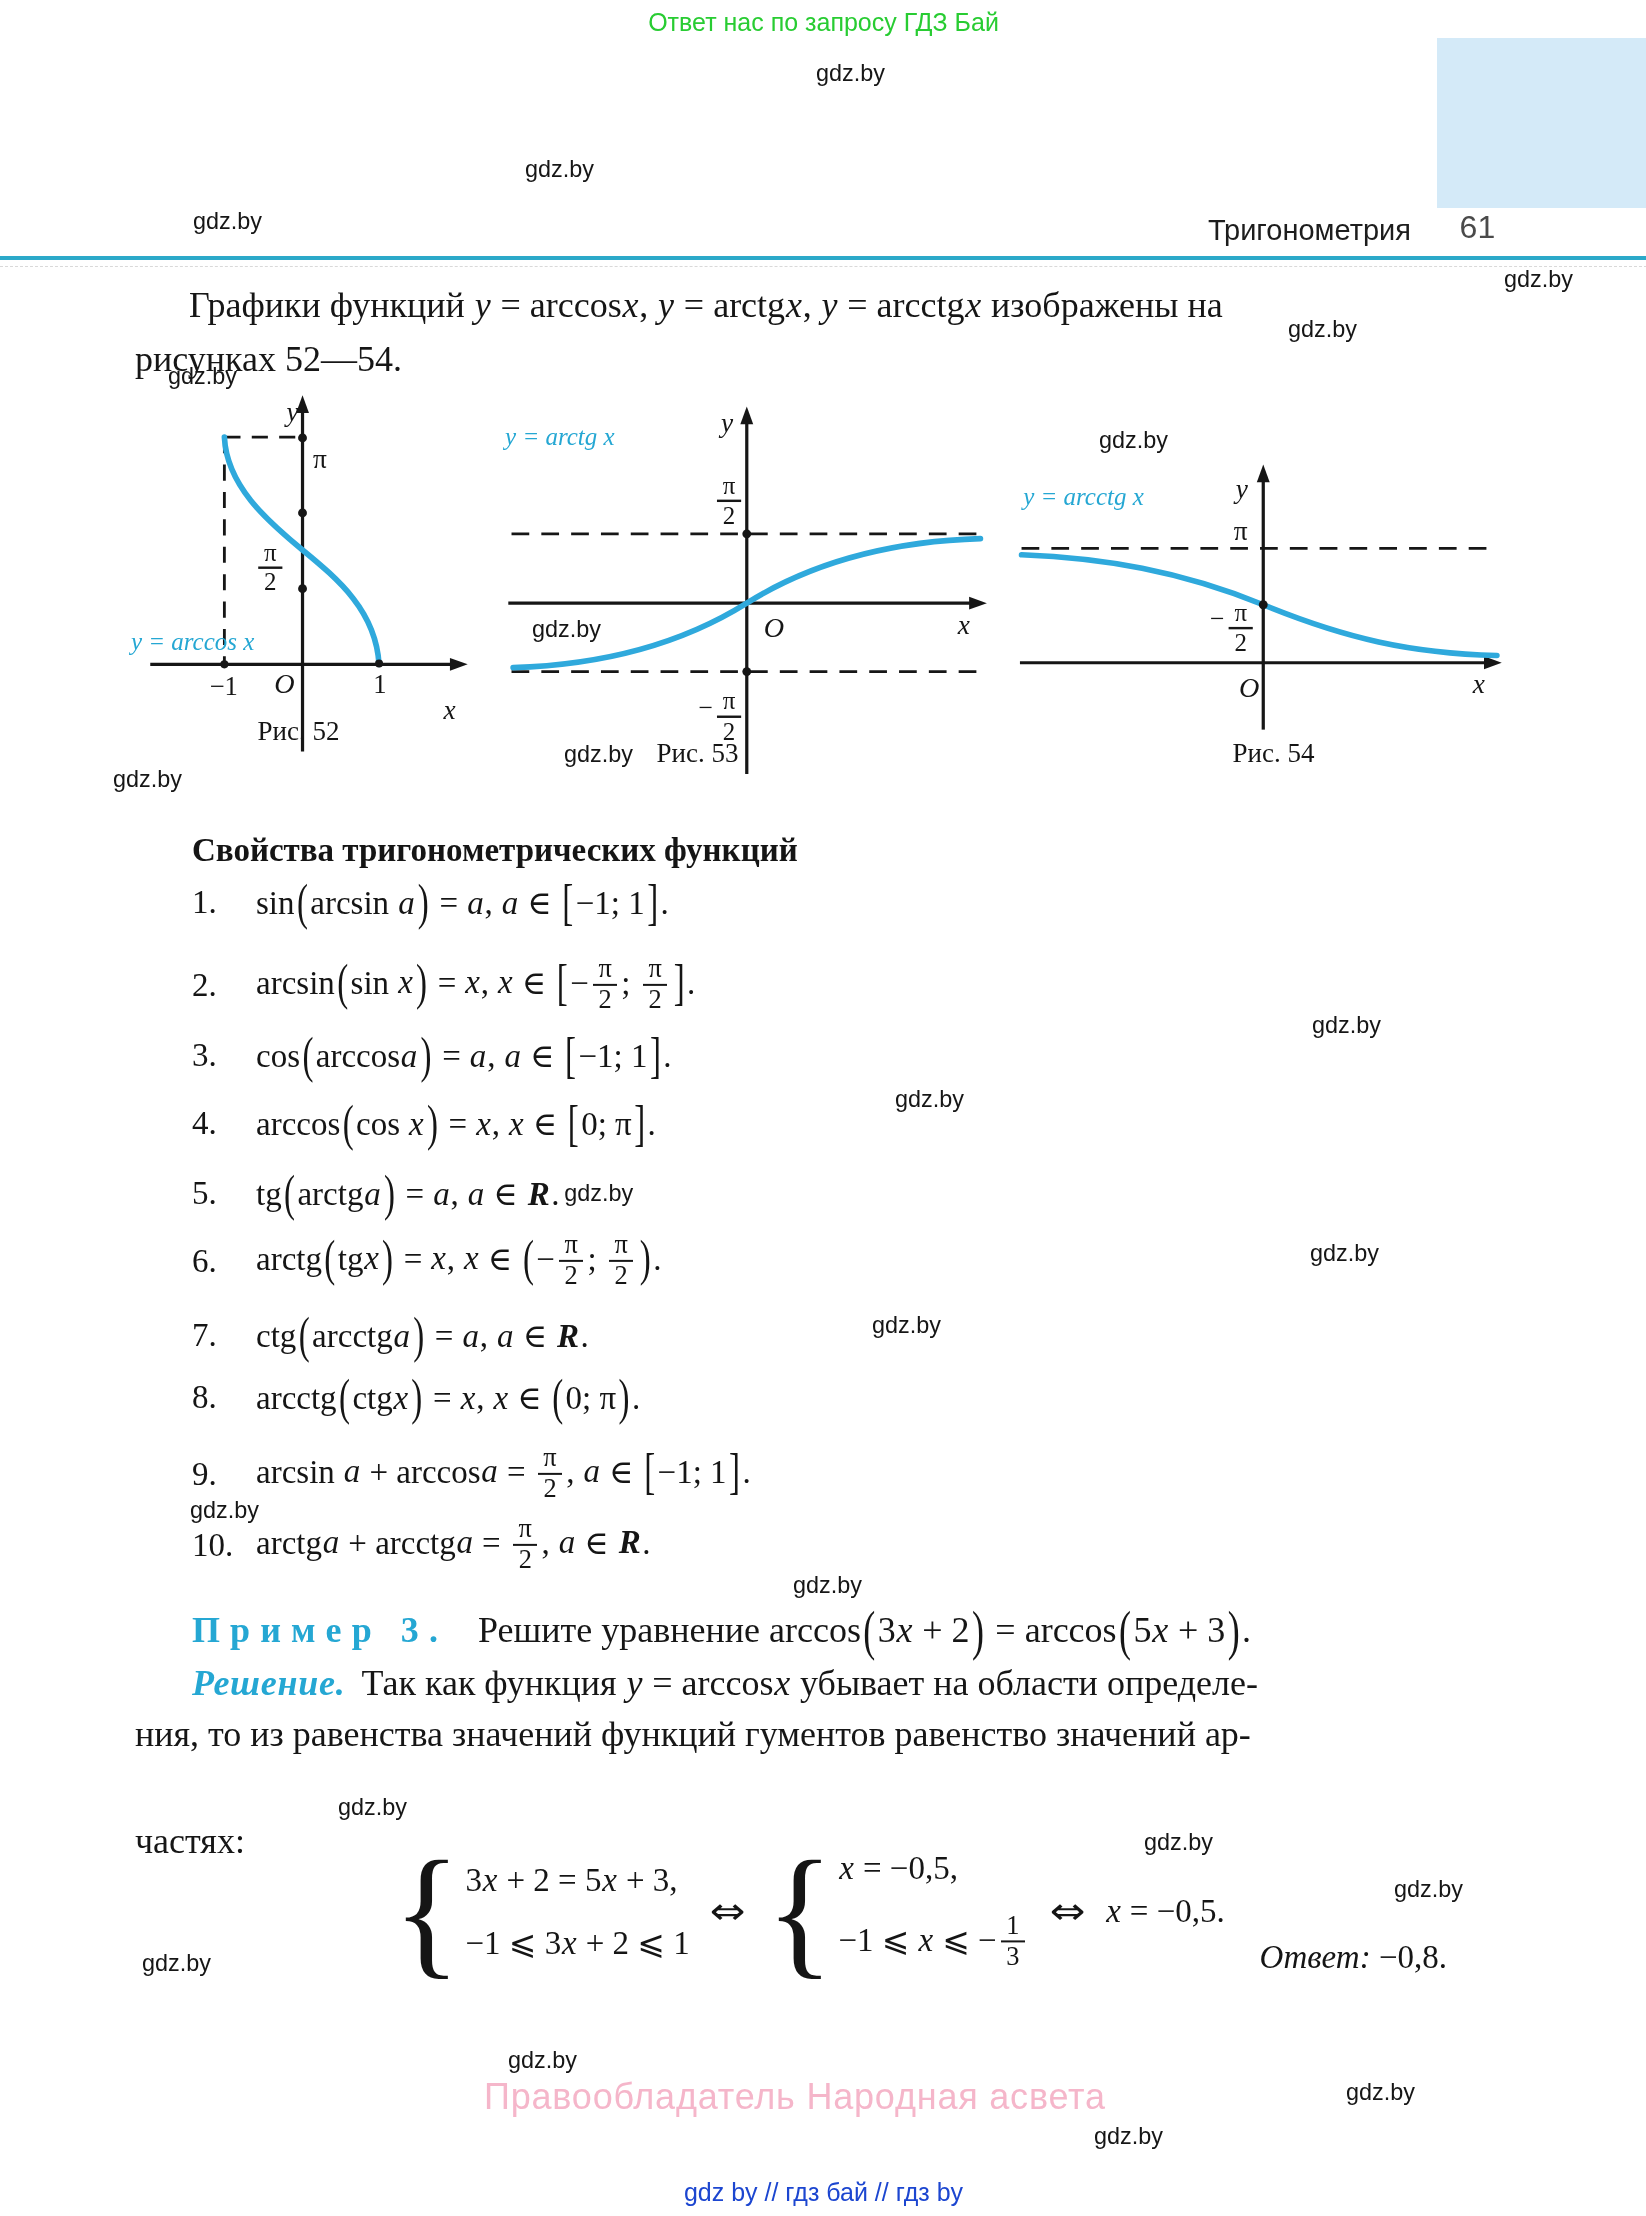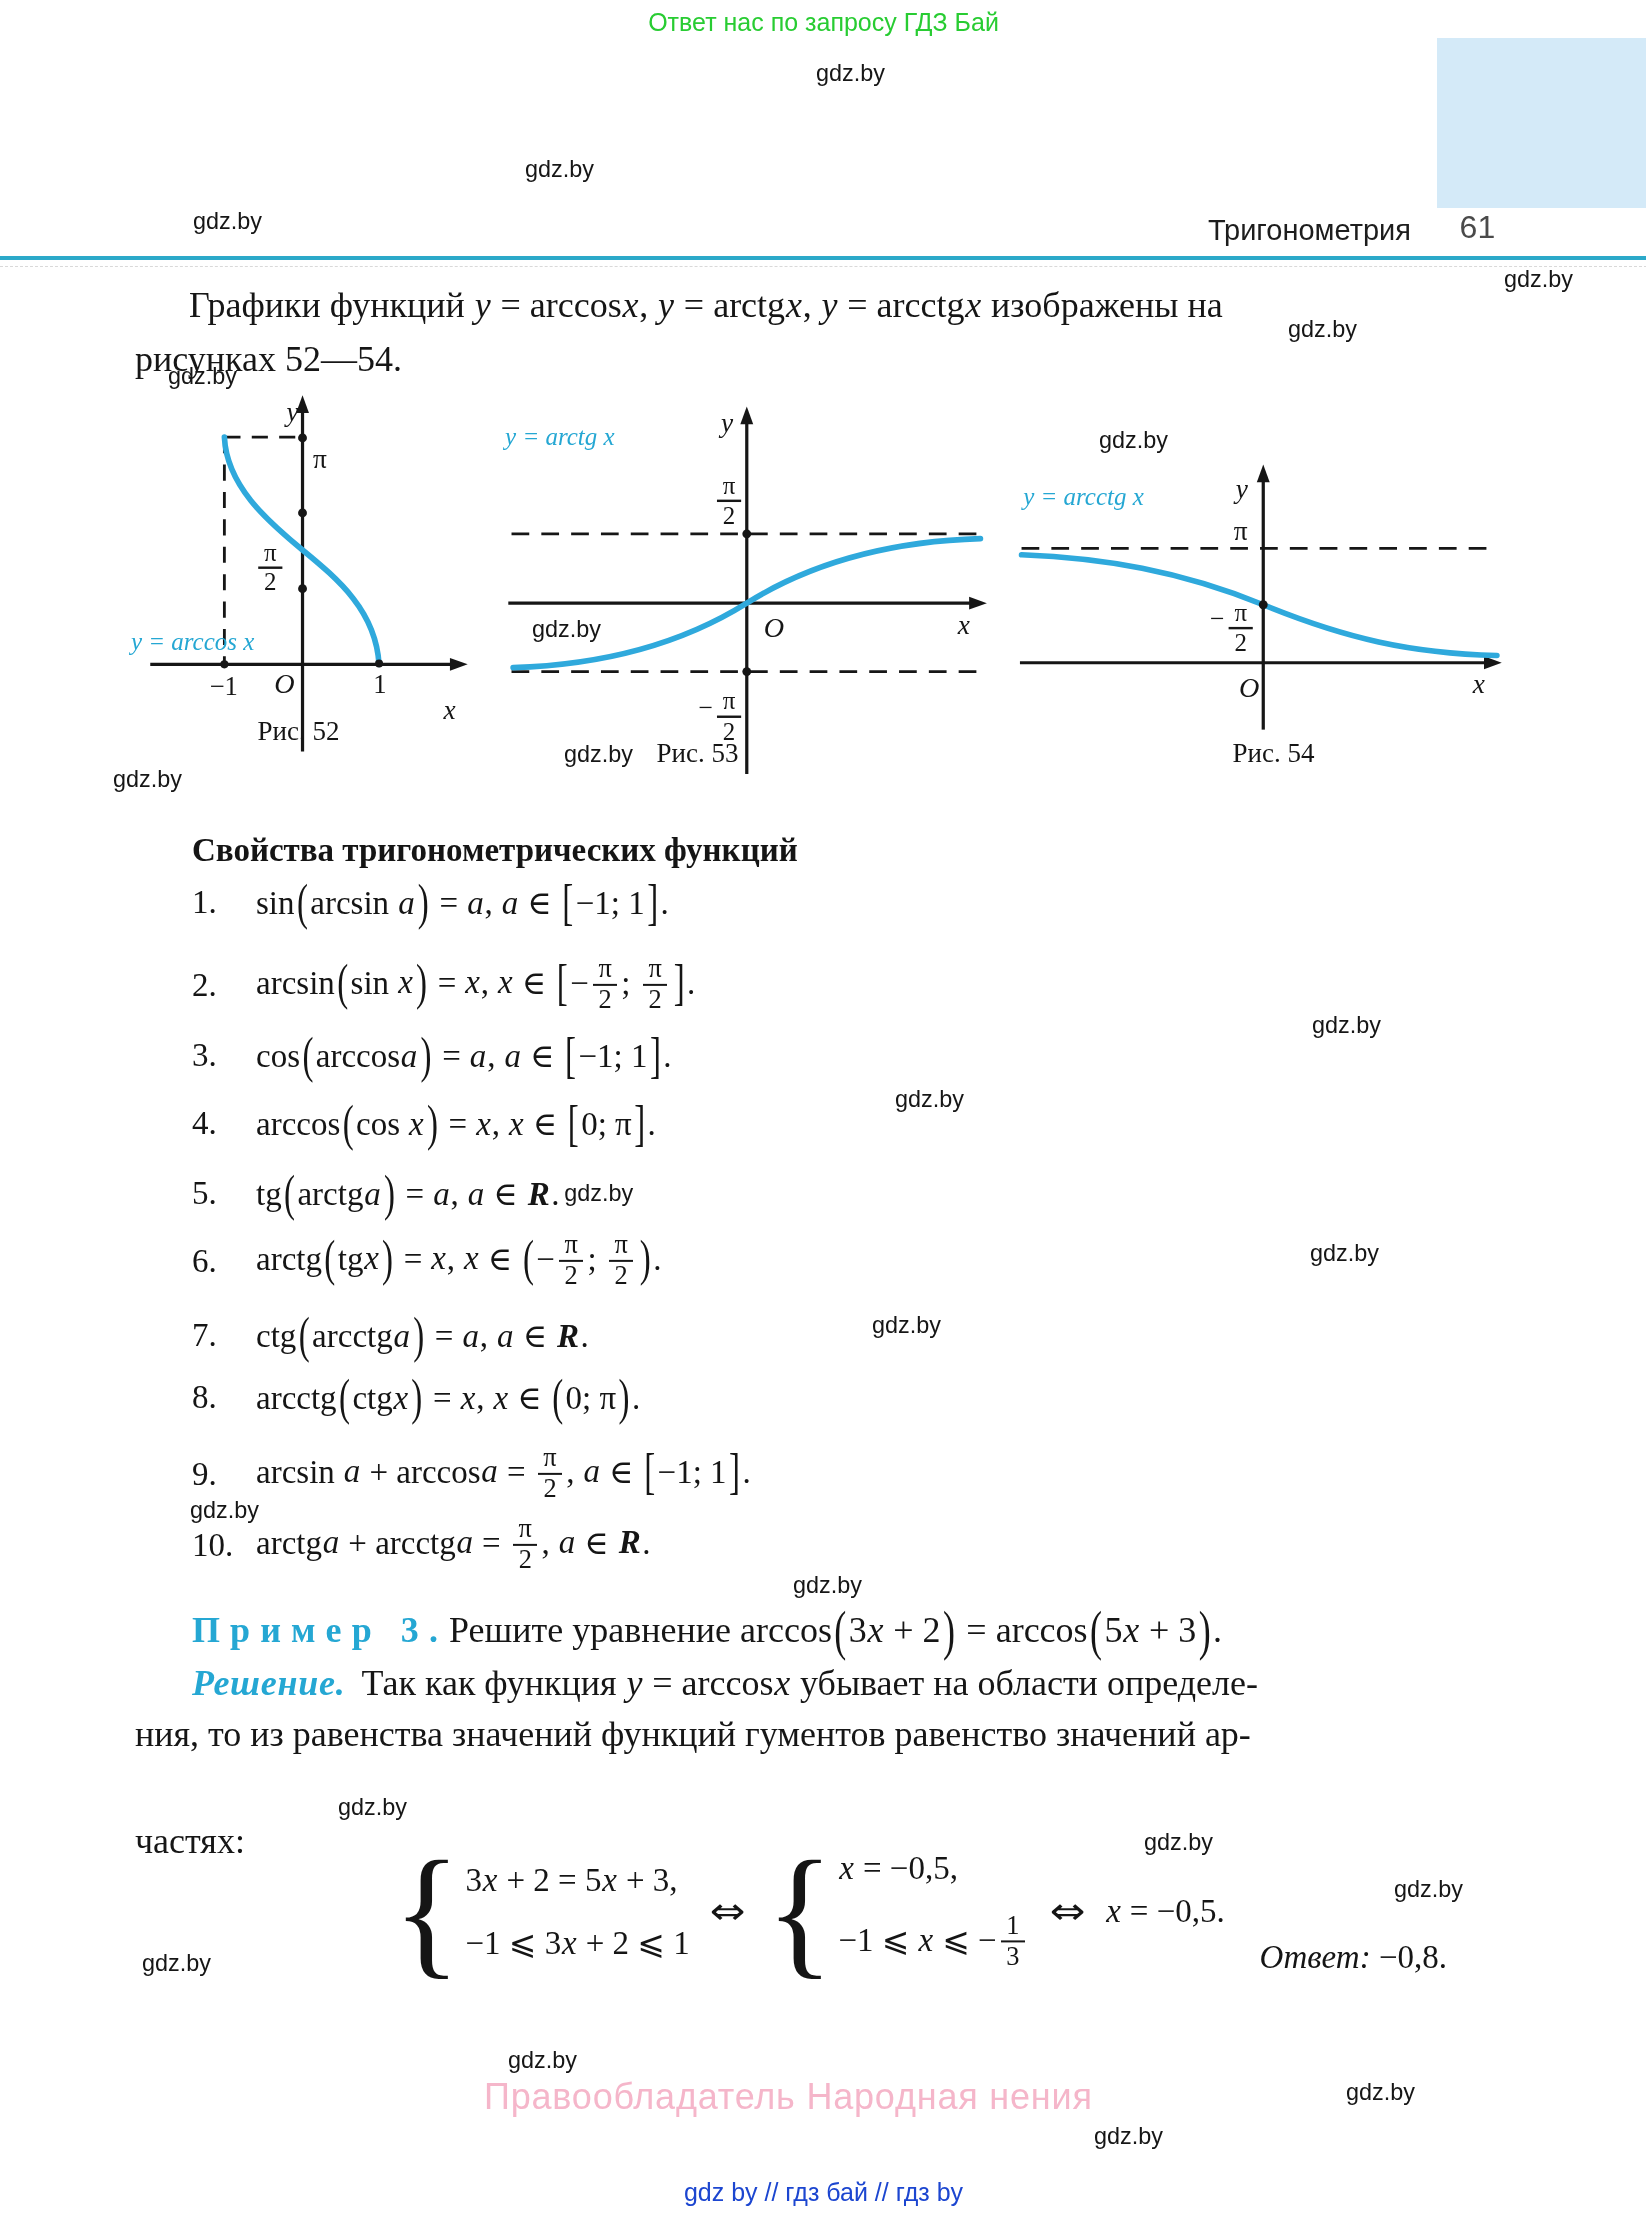--- a/index.html
+++ b/index.html
@@ -20,21 +20,21 @@
   .bodyline{position:absolute;font-size:36px;white-space:nowrap;color:#161616}
   .heading{position:absolute;left:192px;top:832px;font-size:33px;font-weight:bold;white-space:nowrap}
   .prop{position:absolute;left:192px;transform:translateY(-50%);display:flex;align-items:center;font-size:33px;white-space:nowrap}
   .prop .pnum{display:inline-block;width:64px}
   .fx i{font-family:"Liberation Serif","DejaVu Serif",serif;padding:0 0.8px}
   .fx .bi{font-style:italic;font-weight:bold;padding:0 1.6px}
   .fx .bg{display:inline-block;transform:scaleY(1.55);transform-origin:center;margin:0 2.4px;font-weight:500}
   .fx .frac{display:inline-flex;flex-direction:column;align-items:center;vertical-align:middle;line-height:1.05;font-size:.8em;margin:0 4px;transform:translateY(-1.6px)}
   .fx .frac .fd{border-top:2.4px solid #161616;padding:0.8px 5.6px 0}
   .fx .frac .fn{padding:0 5.6px 0.8px}
-  .ex-label{color:var(--accent);font-weight:bold;letter-spacing:.28em;margin-right:1px}
+  .ex-label{color:var(--accent);font-weight:bold;letter-spacing:.28em;margin-right:30px}
   .sol-label{color:var(--accent);font-style:italic;font-weight:bold;margin-right:16px;letter-spacing:.02em}
   .system{position:absolute;left:393px;top:1831px;height:161px;display:flex;align-items:center;font-size:33px;white-space:nowrap}
   .system .brace{font-size:141px;font-weight:200;line-height:.9;transform:scaleY(1.02);margin-right:4.8px;font-family:"Liberation Serif",serif}
   .syscol{display:flex;flex-direction:column;gap:27px}
   .syscol .fx{line-height:1.1}
   .iff{margin:0 22.6px;font-size:37px;font-family:"DejaVu Sans",sans-serif;transform:scaleX(1.15)}
   .answer{position:absolute;left:1161px;top:1939px;width:286px;text-align:right;font-size:33px;white-space:nowrap}
   .answer .alabel{font-style:italic}
   .caption{position:absolute;font-size:27px;white-space:nowrap}
   .pink-footer{position:absolute;left:484px;top:2076px;font-size:36px;color:var(--pink);letter-spacing:0.8px;font-family:"Liberation Sans","DejaVu Sans",sans-serif}
@@ -221,21 +221,21 @@
           </span></span>
     </div>
     <span class="iff">⇔</span>
     <span class="fx"><i>x</i> = −0,5.</span>
   </div>
 
   <div class="answer">
     <span class="alabel">Ответ:</span><span> −0,8.</span>
   </div>
 
-  <div class="pink-footer">Правообладатель Народная нения</div>
+  <div class="pink-footer">Правообладатель Народная асвета</div>
   <div class="links">gdz by  //  гдз бай  //  гдз by</div>
 
   <div id="wms">
       <span class="wm" style="left: 816px; top: 60px;">gdz.by</span>
       <span class="wm" style="left: 525px; top: 156px;">gdz.by</span>
       <span class="wm" style="left: 193px; top: 208px;">gdz.by</span>
       <span class="wm" style="left: 1504px; top: 266px;">gdz.by</span>
       <span class="wm" style="left: 1288px; top: 316px;">gdz.by</span>
       <span class="wm" style="left: 168px; top: 363px;">gdz.by</span>
       <span class="wm" style="left: 1099px; top: 427px;">gdz.by</span>

